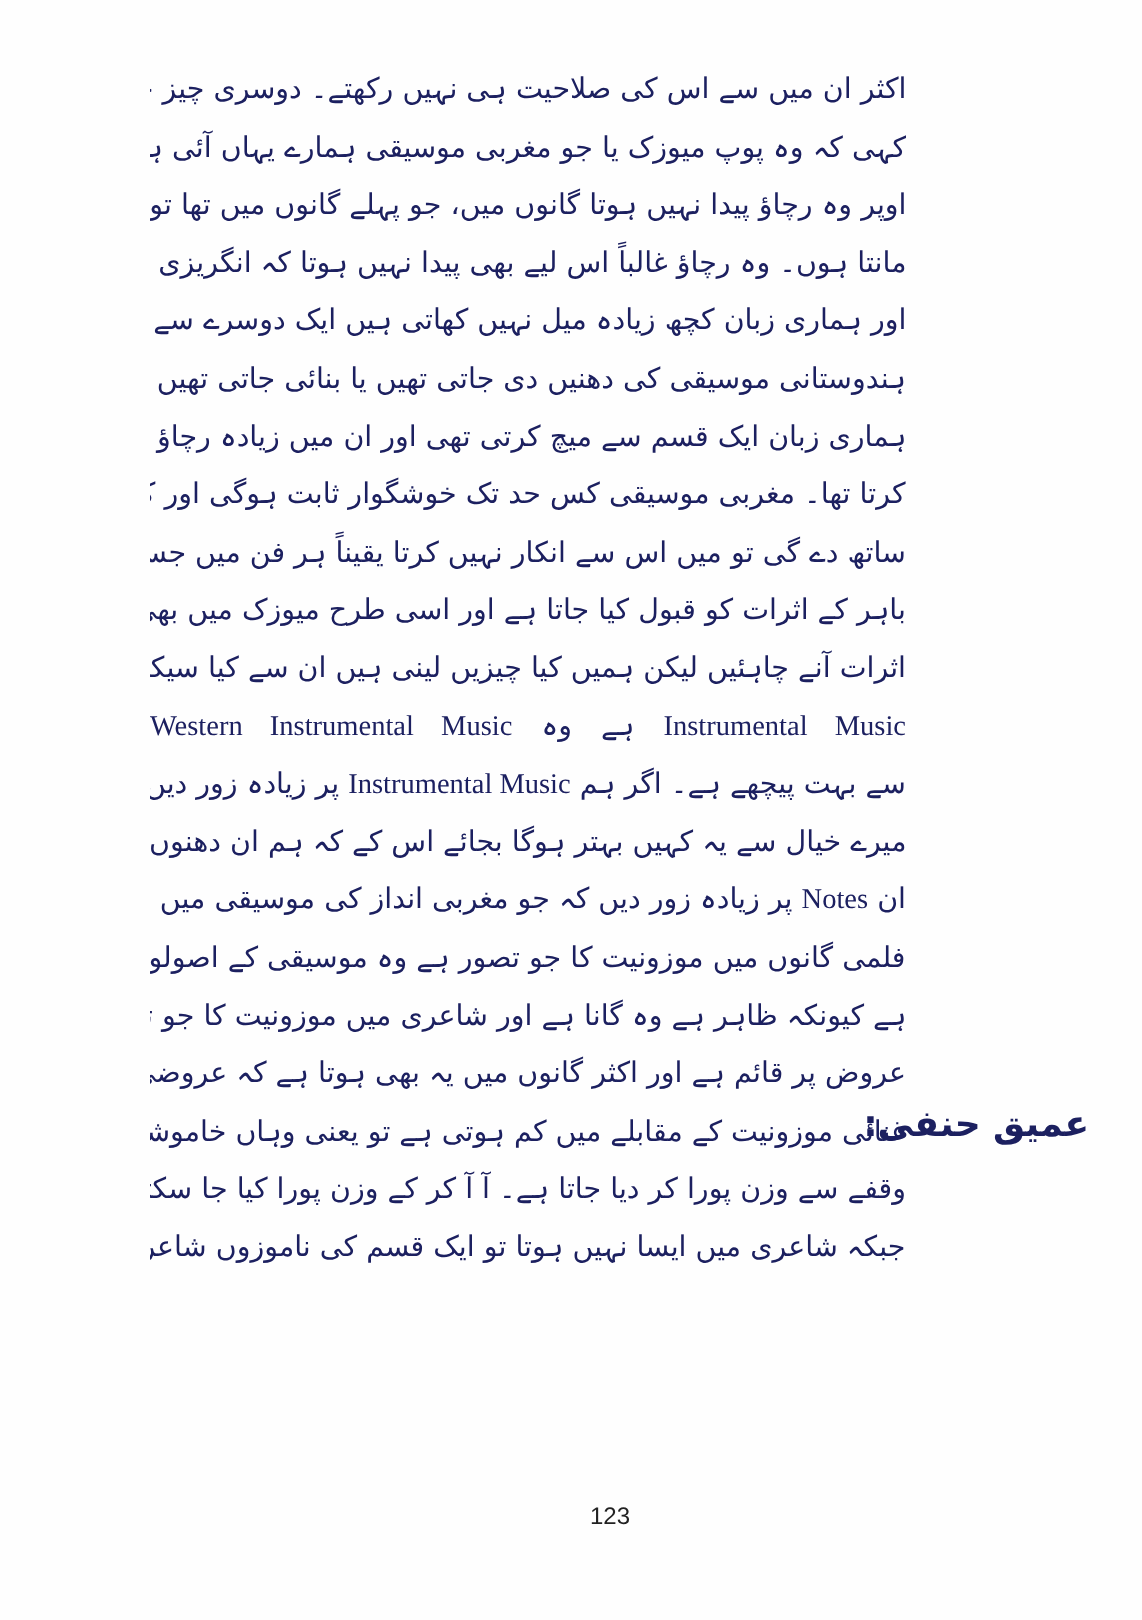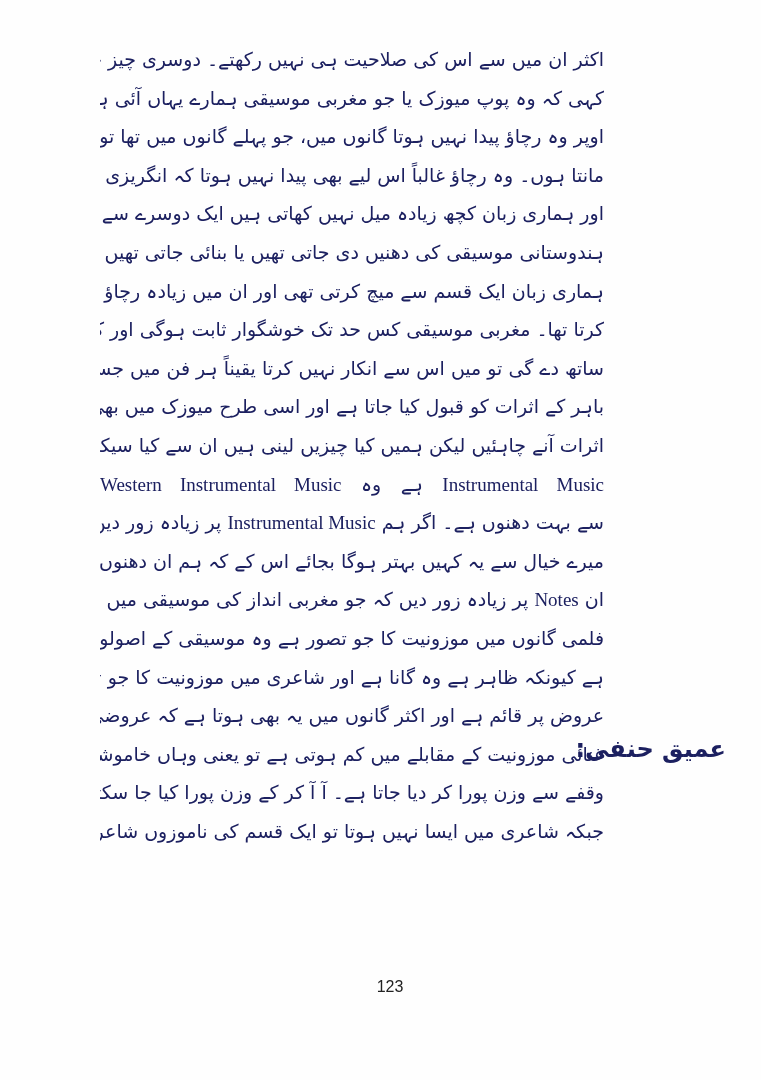--- a/index.html
+++ b/index.html
@@ -54,23 +54,23 @@
       direction: rtl;
       text-align: left;
       color: #1c2060;
       font-size: 24px;
       font-weight: bold;
       white-space: nowrap;
     }
     .page-number {
       position: absolute;
       left: 360px;
-      top: 978px;
+      top: 1003px;
       width: 60px;
-      text-align: center;
+      text-align: right;
       font-family: "Liberation Sans", sans-serif;
       font-size: 16px;
       color: #222222;
     }
   </style>
 </head>
 <body>
 
 <div class="page">
 
@@ -87,21 +87,21 @@
     <div class="line">باہر کے اثرات کو قبول کیا جاتا ہے اور اسی طرح میوزک میں بھی باہر کے</div>
     <div class="line">اثرات آنے چاہئیں لیکن ہمیں کیا چیزیں لینی ہیں ان سے کیا سیکھنا ہے</div>
 
     <div class="line">
       <span class="latin">Instrumental Music</span>
       <span>ہے وہ</span>
       <span class="latin">Western Instrumental Music</span>
     </div>
 
     <div class="line">
-      <span>سے بہت دھنوں ہے۔ اگر ہم</span>
+      <span>سے بہت پیچھے ہے۔ اگر ہم</span>
       <span class="latin">Instrumental Music</span>
       <span>پر زیادہ زور دیں تو</span>
     </div>
 
     <div class="line">میرے خیال سے یہ کہیں بہتر ہوگا بجائے اس کے کہ ہم ان دھنوں پر یا</div>
 
     <div class="line">
       <span>ان</span>
       <span class="latin">Notes</span>
       <span>پر زیادہ زور دیں کہ جو مغربی انداز کی موسیقی میں پائی جاتی</span>

